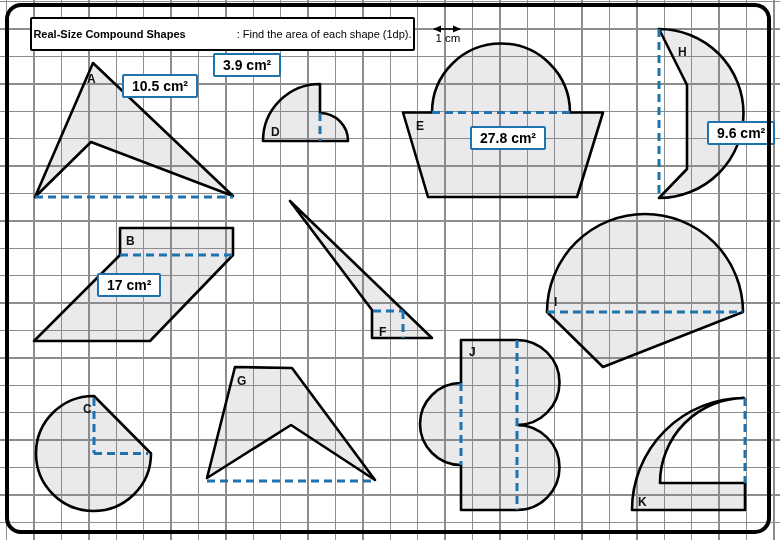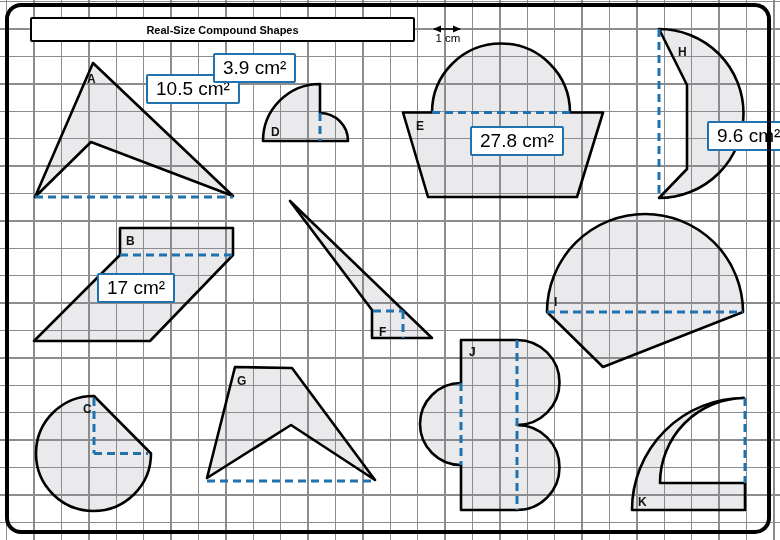--- a/index.html
+++ b/index.html
@@ -11,33 +11,33 @@
       repeating-linear-gradient(to right,#8d8d8d 0 1.4px,transparent 1.4px 27.4px),
       repeating-linear-gradient(to bottom,#8d8d8d 0 1.4px,transparent 1.4px 27.4px);
     background-position:6px 1px;
   }
   .frame{
     position:absolute;left:5px;top:3px;width:766px;height:531px;
     border:4px solid #000;border-radius:16px;box-sizing:border-box;
     pointer-events:none;
   }
   .titlebox{
-    position:absolute;left:30px;top:17px;width:385px;height:25px;
+    position:absolute;left:30px;top:17px;width:385px;height:34px;
     background:#fff;border:2px solid #000;border-radius:2px;box-sizing:border-box;
     display:flex;align-items:center;justify-content:center;
     font-size:11px;color:#000;white-space:pre;gap:48px;
   }
   .titlebox b{font-weight:bold;}
   .scale-label{
     position:absolute;left:433px;top:8px;width:30px;
     font-size:11.5px;color:#000;text-align:center;margin-top:24px;
   }
   .areabox{
     position:absolute;background:#fff;border:2.5px solid #1f72ae;border-radius:2px;
-    padding:2px 8px;font-size:19px;font-weight:normal;color:#000;white-space:nowrap;
+    padding:2px 8px;font-size:14px;font-weight:bold;color:#000;white-space:nowrap;
     box-sizing:border-box;
   }
   .canvas{position:absolute;left:0;top:0;}
   .shape{fill:rgba(140,140,150,0.18);stroke:#000;stroke-width:2.6;stroke-linejoin:round;}
   .dash{fill:none;stroke:#1f72ae;stroke-width:3;stroke-dasharray:8 5;}
   .ltr{font-family:"Liberation Sans",sans-serif;font-size:12px;font-weight:bold;fill:#111;}
   .arrowline{stroke:#000;stroke-width:1.5;}
   .arrowhead{fill:#000;}
 </style>
 </head>
@@ -83,24 +83,24 @@
     <text class="ltr" x="271" y="136">D</text>
     <text class="ltr" x="416" y="130">E</text>
     <text class="ltr" x="379" y="336">F</text>
     <text class="ltr" x="237" y="385">G</text>
     <text class="ltr" x="678" y="56">H</text>
     <text class="ltr" x="554" y="306">I</text>
     <text class="ltr" x="469" y="356">J</text>
     <text class="ltr" x="638" y="506">K</text>
   </svg>
 
-  <div class="titlebox"><b>Real-Size Compound Shapes</b></div>
+  <div class="titlebox"><b>Real-Size Compound Shapes</b><span> : Find the area of each shape (1dp).</span></div>
 
   <div class="scale-label">1 cm</div>
 
-  <div class="areabox" style="left:122px;top:74px;margin-left:24px;">10.5 cm²</div>
+  <div class="areabox" style="left:122px;top:74px;">10.5 cm²</div>
   <div class="areabox" style="left:213px;top:53px;">3.9 cm²</div>
   <div class="areabox" style="left:470px;top:126px;">27.8 cm²</div>
   <div class="areabox" style="left:707px;top:121px;">9.6 cm²</div>
   <div class="areabox" style="left:97px;top:273px;">17 cm²</div>
 
   <div class="frame"></div>
 </div>
 
 </body></html>

